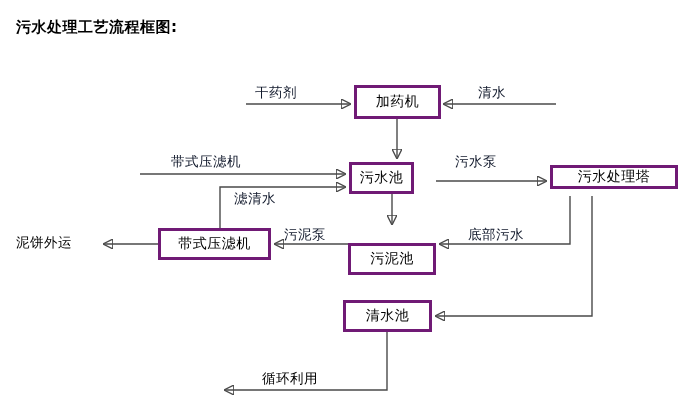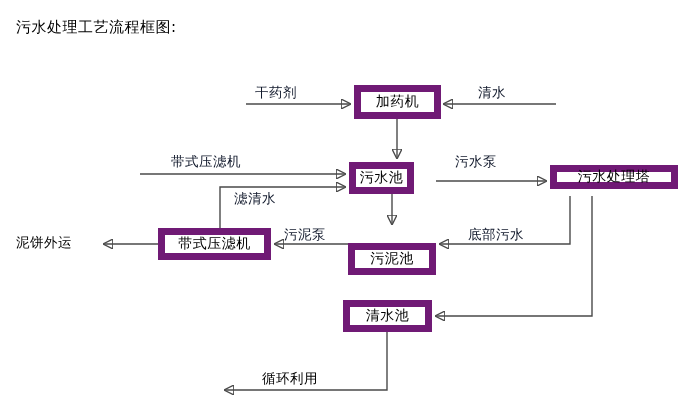--- a/index.html
+++ b/index.html
@@ -13,29 +13,29 @@
     height: 420px;
     background: #ffffff;
     overflow: hidden;
     font-family: "DejaVu Sans", "Liberation Sans", sans-serif;
   }
   #title {
     position: absolute;
     left: 16px;
     top: 18px;
     font-size: 15px;
-    font-weight: normal;
+    font-weight: bold;
     color: #000000;
     letter-spacing: 0.5px;
     white-space: nowrap;
   }
   .node {
     position: absolute;
     box-sizing: border-box;
-    border: 7px solid #701a75;
+    border: 3px solid #701a75;
     background: #ffffff;
     display: flex;
     align-items: center;
     justify-content: center;
     font-size: 14px;
     color: #000000;
     white-space: nowrap;
     letter-spacing: 0.5px;
   }
   .edge-label {

